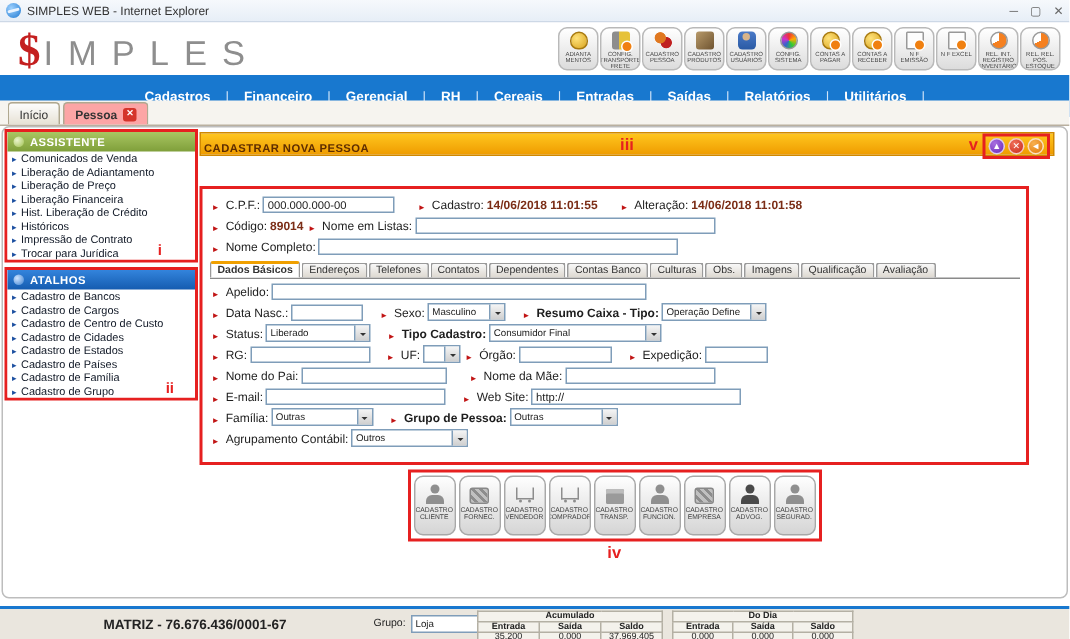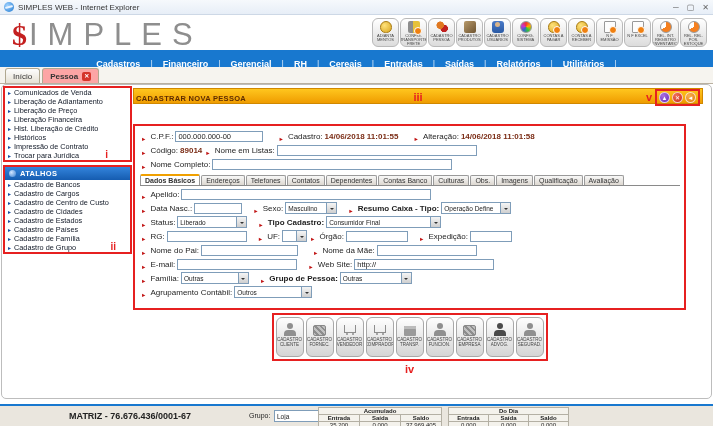--- a/index.html
+++ b/index.html
@@ -14,21 +14,21 @@
     background:radial-gradient(circle at 35% 35%, #9fd2ff, #1e78d0); position:relative; }
   .ie-icon::after { content:""; position:absolute; left:1px; top:4px; width:8px; height:2px;
     background:#eaf4ff; border-radius:2px; transform:rotate(-15deg); }
   .win-controls { margin-left:auto; display:flex; gap:8px; color:#666; font-size:8px; }
   .win-controls span { cursor:default; }
 
   
   .header { position:absolute; left:0; top:15px; width:713px; height:35px; background:#fff; }
   .logo { position:absolute; left:12px; top:2px; display:flex; align-items:baseline; }
   .logo-dollar { font-family:"Liberation Serif", serif; font-size:30px; font-weight:bold; color:#c41f1f; }
-  .logo-text { font-size:31px; color:#8e8e8e; letter-spacing:10px; margin-left:2px; }
+  .logo-text { font-size:23px; color:#8e8e8e; letter-spacing:10px; margin-left:2px; }
   .top-toolbar { position:absolute; right:6px; top:3px; display:flex; gap:1px; }
   .tbtn { width:27px; height:29px; border:1px solid #b9b9b9; border-radius:6px;
     background:linear-gradient(#ffffff,#dcdcdc); display:flex; flex-direction:column;
     align-items:center; overflow:hidden; cursor:pointer; }
   .tbtn .tlabel { font-size:4px; line-height:4px; color:#444; text-align:center; margin-top:1px; }
   .ti { width:12px; height:12px; margin-top:2px; position:relative; flex:none; }
   .ti-bag  { background:radial-gradient(circle at 35% 35%, #ffe27a, #d9a520); border-radius:50% 50% 45% 45%; border:1px solid #a87a10; }
   .ti-bagp { background:radial-gradient(circle at 35% 35%, #ffe27a, #d9a520); border-radius:50% 50% 45% 45%; border:1px solid #a87a10; }
   .ti-bagp::after { content:""; position:absolute; right:-2px; bottom:-2px; width:6px; height:6px;
     border-radius:50%; background:#f08010; border:1px solid #fff; }
@@ -248,20 +248,24 @@
     <span>Pessoa</span>
     <span class="ptab-close">✕</span>
   </div>
 </div>
 
 <div class="content-frame"></div>
 
 <div class="sidebar">
   <div class="ann-box" style="margin-bottom:3px;">
     <div class="side-panel">
+      <div class="side-head head-green">
+        <span class="dot"></span>
+        <span>ASSISTENTE</span>
+      </div>
       <div class="side-item">
           <span>Comunicados de Venda</span>
         </div>
       <div class="side-item">
           <span>Liberação de Adiantamento</span>
         </div>
       <div class="side-item">
           <span>Liberação de Preço</span>
         </div>
       <div class="side-item">

